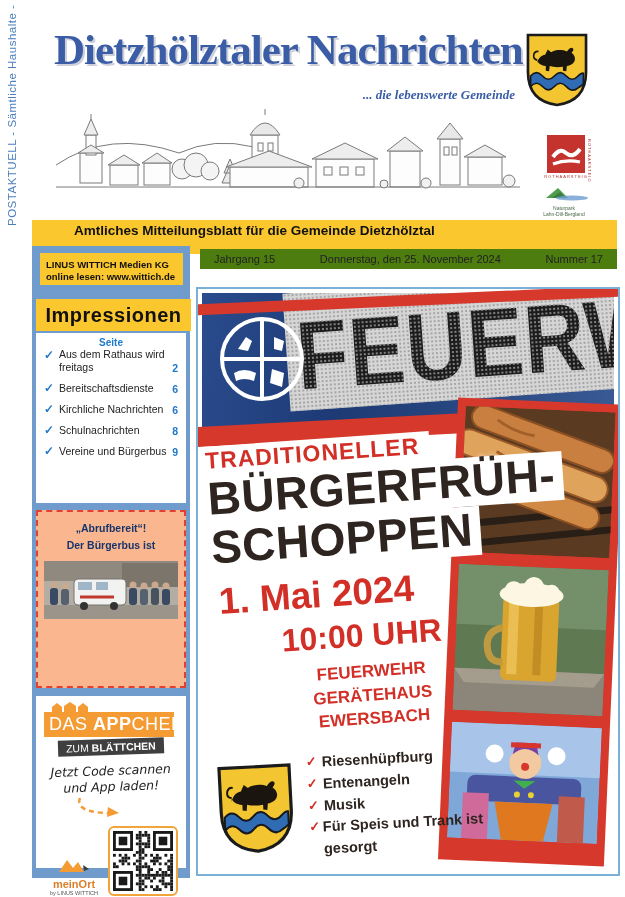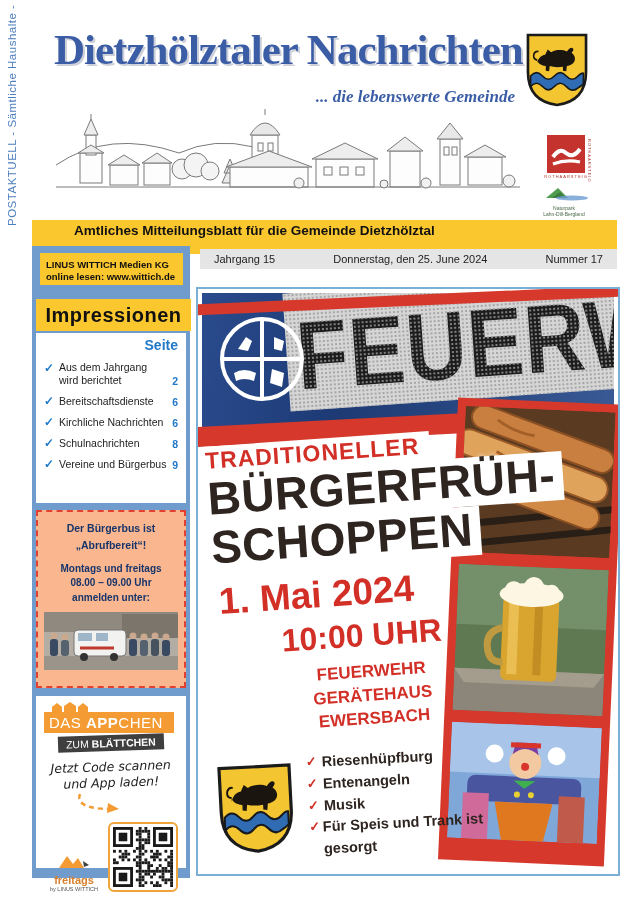--- a/index.html
+++ b/index.html
@@ -11,66 +11,66 @@
   .postal { position:absolute; left:6px; top:26px; height:200px; width:18px;
     writing-mode:vertical-rl; transform:rotate(180deg);
     color:#4d7fbe; font-size:11.5px; letter-spacing:.5px; white-space:nowrap; }
 
   
   .header { position:absolute; left:48px; top:25px; width:585px; height:194px; }
   .masthead { position:absolute; left:6px; top:0; font-family:"Liberation Serif", serif;
     font-weight:bold; font-size:43px; color:#3b5da6; letter-spacing:-1px;
     text-shadow:2px 2px 0 rgba(90,100,125,.3); white-space:nowrap; }
   .subtitle { position:absolute; right:118px; top:62px; font-family:"Liberation Serif", serif;
-    font-weight:bold; font-style:italic; font-size:17px; color:#3b5da6; }
+    font-weight:bold; font-style:italic; font-size:13px; color:#3b5da6; }
   .sketch { position:absolute; left:6px; top:82px; width:470px; height:92px; }
   .region-line { position:absolute; left:0; top:172px; width:480px; text-align:center;
     font-size:13.5px; color:#111; }
   .region-line .it { font-family:"Liberation Serif", serif; font-style:italic; }
   .region-line .bd { font-weight:bold; }
   .coa-header { position:absolute; left:476px; top:6px; width:66px; height:78px; }
   .logo-roth { position:absolute; left:494px; top:110px; width:48px; text-align:center; }
   .logo-roth .sq { width:38px; height:38px; background:#c4332e; margin:0 auto; position:relative; }
   .logo-roth .cap { font-size:4px; color:#b23530; letter-spacing:1px; margin-top:1px; }
   .logo-roth .side { position:absolute; right:-7px; top:4px; font-size:4px; color:#b23530;
     writing-mode:vertical-rl; letter-spacing:1px; }
   .logo-np { position:absolute; left:486px; top:160px; width:60px; text-align:center; }
   .logo-np .cap { font-size:5px; color:#4a6b4a; line-height:1.2; }
 
   .amtsbanner { position:absolute; left:32px; top:220px; width:585px; height:34px;
     background:#fbc72f; font-weight:bold; font-size:13.5px; color:#111;
     line-height:22px; padding-left:42px; }
 
   .dateline { position:absolute; left:200px; top:249px; width:417px; height:20px;
-    background:#e5e5e5; display:flex; justify-content:space-between; align-items:center;
+    background:#4d7c0f; display:flex; justify-content:space-between; align-items:center;
     padding:0 14px; font-size:11px; color:#222; }
 
   
   .sidebar { position:absolute; left:32px; top:246px; width:158px; height:632px; background:#6f9ccd; }
   .pubbox { position:absolute; left:8px; top:7px; width:143px; height:32px; background:#fbc72f;
     font-size:9.5px; font-weight:bold; color:#111; padding:6px 0 0 6px; line-height:1.3; }
   .impress { position:absolute; left:4px; top:53px; width:155px; height:32px; background:#fbc72f;
     font-size:20px; font-weight:bold; color:#111; text-align:center; line-height:32px; letter-spacing:.5px; }
   .tocbox { position:absolute; left:4px; top:87px; width:150px; height:170px; background:#fff; padding:4px 8px; }
-  .toc-seite { text-align:right; color:#1f78c8; font-weight:bold; font-size:14px; margin-bottom:8px; }
+  .toc-seite { text-align:center; color:#1f78c8; font-weight:bold; font-size:10px; margin-bottom:0; }
   .toc-item { display:flex; align-items:flex-end; margin-bottom:7px; font-size:10.5px; color:#222; }
   .toc-check { color:#1f78c8; font-weight:bold; width:15px; font-size:12px; align-self:flex-start; }
   .toc-label { flex:1; line-height:1.25; }
   .toc-page { color:#1f78c8; font-weight:bold; padding-left:4px; }
 
   .busbox { position:absolute; left:4px; top:264px; width:150px; height:178px; background:#f9b68f;
     border:2px dashed #e3402f; text-align:center; padding-top:8px; }
   .bus-t1 { font-size:10.5px; font-weight:bold; color:#17356b; line-height:1.6; }
   .bus-t2 { font-size:10px; font-weight:bold; color:#17356b; line-height:1.45; margin-top:8px; }
   .bus-phone { font-size:17px; font-weight:bold; color:#111; margin-top:8px; letter-spacing:.5px; }
   .bus-photo { width:134px; height:58px; margin:7px auto 0; display:block; }
 
   .appbox { position:absolute; left:4px; top:450px; width:150px; height:172px; background:#fff; padding:6px 8px; }
   .houses { display:block; margin-left:6px; }
-  .banner-orange { background:#f49b33; color:#fff; font-size:15px; padding:2px 5px;
+  .banner-orange { background:#f49b33; color:#fff; font-size:18px; padding:2px 5px;
     width:130px; letter-spacing:.5px; white-space:nowrap; }
   .banner-orange b { font-weight:bold; }
   .banner-dark { background:#3f3f3f; color:#fff; font-size:10.5px; padding:2px 8px; width:106px;
     margin:2px 0 0 14px; transform:rotate(-2deg); white-space:nowrap; }
   .banner-dark b { font-weight:bold; }
   .script-line { font-size:12.5px; font-style:italic; color:#222; text-align:center;
     margin-top:8px; transform:rotate(-2deg); font-family:"DejaVu Sans", sans-serif; line-height:1.3; }
   .app-bottom { display:flex; margin-top:4px; align-items:flex-end; }
   .meinort { width:62px; text-align:center; }
   .meinort .name { font-size:11px; font-weight:bold; color:#d97f2a; }
@@ -196,37 +196,37 @@
       </svg>
       <div class="cap">Naturpark</div>
       <div class="cap">Lahn-Dill-Bergland</div>
     </div>
   </div>
 
   <div class="amtsbanner">Amtliches Mitteilungsblatt für die Gemeinde Dietzhölztal</div>
 
   <div class="dateline">
     <span>Jahrgang 15</span>
-    <span>Donnerstag, den 25. June 2024</span>
+    <span>Donnerstag, den 25. November 2024</span>
     <span>Nummer 17</span>
   </div>
 
   <aside class="sidebar">
     <div class="pubbox">
       <div>LINUS WITTICH Medien KG</div>
       <div>online lesen: www.wittich.de</div>
     </div>
 
     <div class="impress">Impressionen</div>
 
     <div class="tocbox">
       <div class="toc-seite">Seite</div>
       <div class="toc-item">
         <span class="toc-check">✓</span>
-        <span class="toc-label">Aus dem Jahrgang wird berichtet</span>
+        <span class="toc-label">Aus dem Rathaus wird freitags</span>
         <span class="toc-page">2</span>
       </div>
       <div class="toc-item">
         <span class="toc-check">✓</span>
         <span class="toc-label">Bereitschaftsdienste</span>
         <span class="toc-page">6</span>
       </div>
       <div class="toc-item">
         <span class="toc-check">✓</span>
         <span class="toc-label">Kirchliche Nachrichten</span>
@@ -239,27 +239,22 @@
       </div>
       <div class="toc-item">
         <span class="toc-check">✓</span>
         <span class="toc-label">Vereine und Bürgerbus</span>
         <span class="toc-page">9</span>
       </div>
     </div>
 
     <div class="busbox">
       <div class="bus-t1">
+        <div>„Abrufbereit“!</div>
         <div>Der Bürgerbus ist</div>
-        <div>„Abrufbereit“!</div>
-      </div>
-      <div class="bus-t2">
-        <div>Montags und freitags</div>
-        <div>08.00 – 09.00 Uhr</div>
-        <div>anmelden unter:</div>
       </div>
       <svg class="bus-photo" viewBox="0 0 134 58">
         <rect width="134" height="58" fill="#b3ada3"></rect>
         <rect x="0" y="0" width="134" height="20" fill="#8f897f"></rect>
         <rect x="78" y="2" width="56" height="24" fill="#7b756b"></rect>
         <rect x="0" y="44" width="134" height="14" fill="#9b948a"></rect>
         <rect x="30" y="18" width="52" height="26" rx="4" fill="#f2f2f0" stroke="#777"></rect>
         <rect x="34" y="21" width="14" height="8" fill="#9fb6c9"></rect>
           <rect x="52" y="21" width="12" height="8" fill="#9fb6c9"></rect>
         <path d="M36,36 h34" stroke="#c0392b" stroke-width="3"></path>
@@ -299,21 +294,21 @@
       <svg width="50" height="22" viewBox="0 0 50 22" style="margin-left:28px;">
         <path d="M8,2 C4,12 16,17 38,17" stroke="#f49b33" stroke-width="2.5" fill="none" stroke-dasharray="5,4"></path>
         <path d="M36,11 L47,17 L35,21 Z" fill="#f49b33"></path>
       </svg>
       <div class="app-bottom">
         <div class="meinort">
           <svg width="34" height="18" viewBox="0 0 34 18">
             <path d="M2,16 L10,4 L16,12 L21,6 L27,16 Z" fill="#f49b33"></path>
             <path d="M26,9 L32,13 L27,15 Z" fill="#3f3f3f"></path>
           </svg>
-          <div class="name">freitags</div>
+          <div class="name">meinOrt</div>
           <div class="sub">by LINUS WITTICH</div>
         </div>
         <div class="qr-wrap">
           <svg id="qr-svg" width="60" height="60" viewBox="0 0 21 21">
               <rect x="9" y="0" width="1" height="1" fill="#1a1a1a"></rect>
               <rect x="11" y="0" width="1" height="1" fill="#1a1a1a"></rect>
               <rect x="8" y="1" width="1" height="1" fill="#1a1a1a"></rect>
               <rect x="9" y="1" width="1" height="1" fill="#1a1a1a"></rect>
               <rect x="10" y="1" width="1" height="1" fill="#1a1a1a"></rect>
               <rect x="11" y="1" width="1" height="1" fill="#1a1a1a"></rect>

